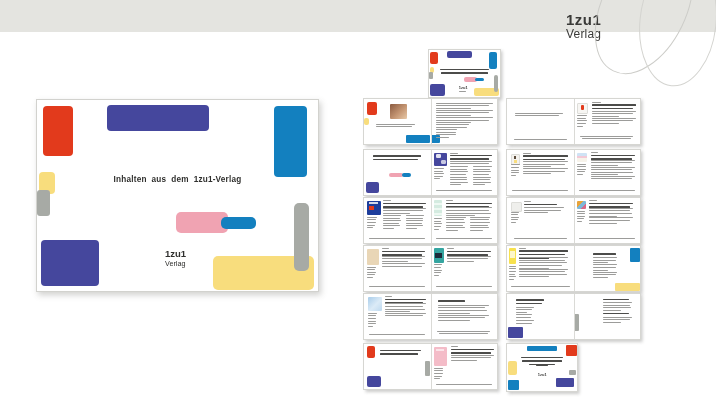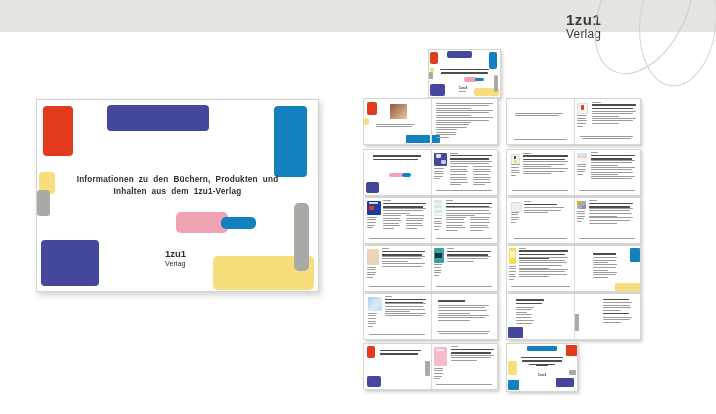--- a/index.html
+++ b/index.html
@@ -84,21 +84,20 @@
     <ellipse cx="112" cy="22" rx="38" ry="64" fill="none" stroke="#d4d4d0" stroke-width="1" transform="rotate(6 112 22)"></ellipse>
   </svg>
 
   <div class="cover">
     <div class="cov c-red" style="left:6px;top:6px;width:30px;height:50px;"></div>
     <div class="cov c-indigo" style="left:70px;top:5px;width:102px;height:26px;"></div>
     <div class="cov c-blue" style="left:237px;top:6px;width:33px;height:71px;"></div>
     <div class="cov c-yellow" style="left:2px;top:72px;width:16px;height:22px;"></div>
     <div class="cov c-gray" style="left:0px;top:90px;width:13px;height:26px;border-radius:3px;"></div>
     <div class="cover-title">
-      <div>Informationen zu den Büchern, Produkten und</div>
       <div>Inhalten aus dem 1zu1-Verlag</div>
     </div>
     <div class="cov c-pink" style="left:139px;top:112px;width:52px;height:21px;border-radius:5px;"></div>
     <div class="cov c-blue" style="left:184px;top:117px;width:35px;height:12px;border-radius:5px;"></div>
     <div class="cov c-indigo" style="left:4px;top:140px;width:58px;height:46px;"></div>
     <div class="cov c-yellow" style="left:176px;top:156px;width:101px;height:34px;border-radius:5px;"></div>
     <div class="cov c-gray" style="left:257px;top:103px;width:15px;height:68px;border-radius:5px;"></div>
     <div class="cover-logo">
       <div class="b1">1zu1</div>
       <div class="b2">Verlag</div>

